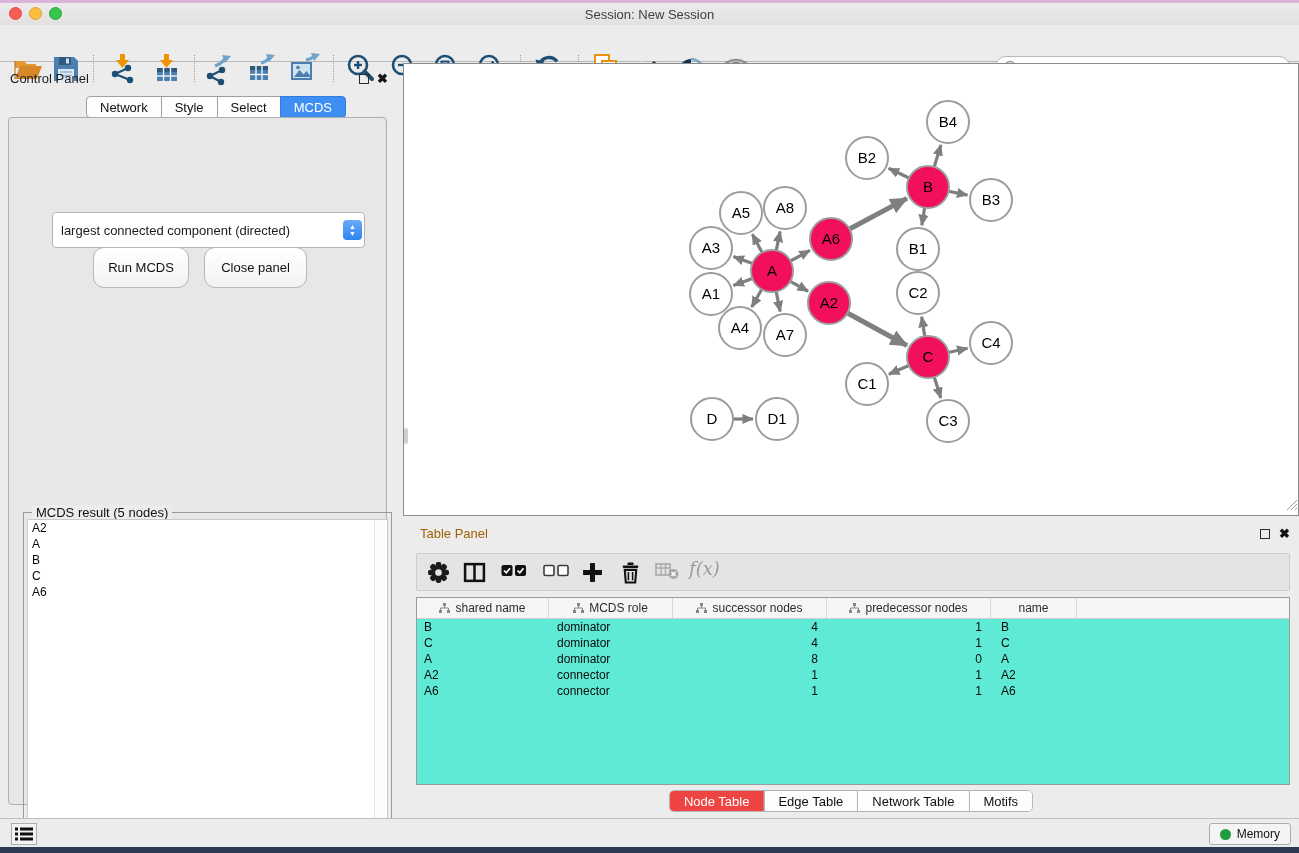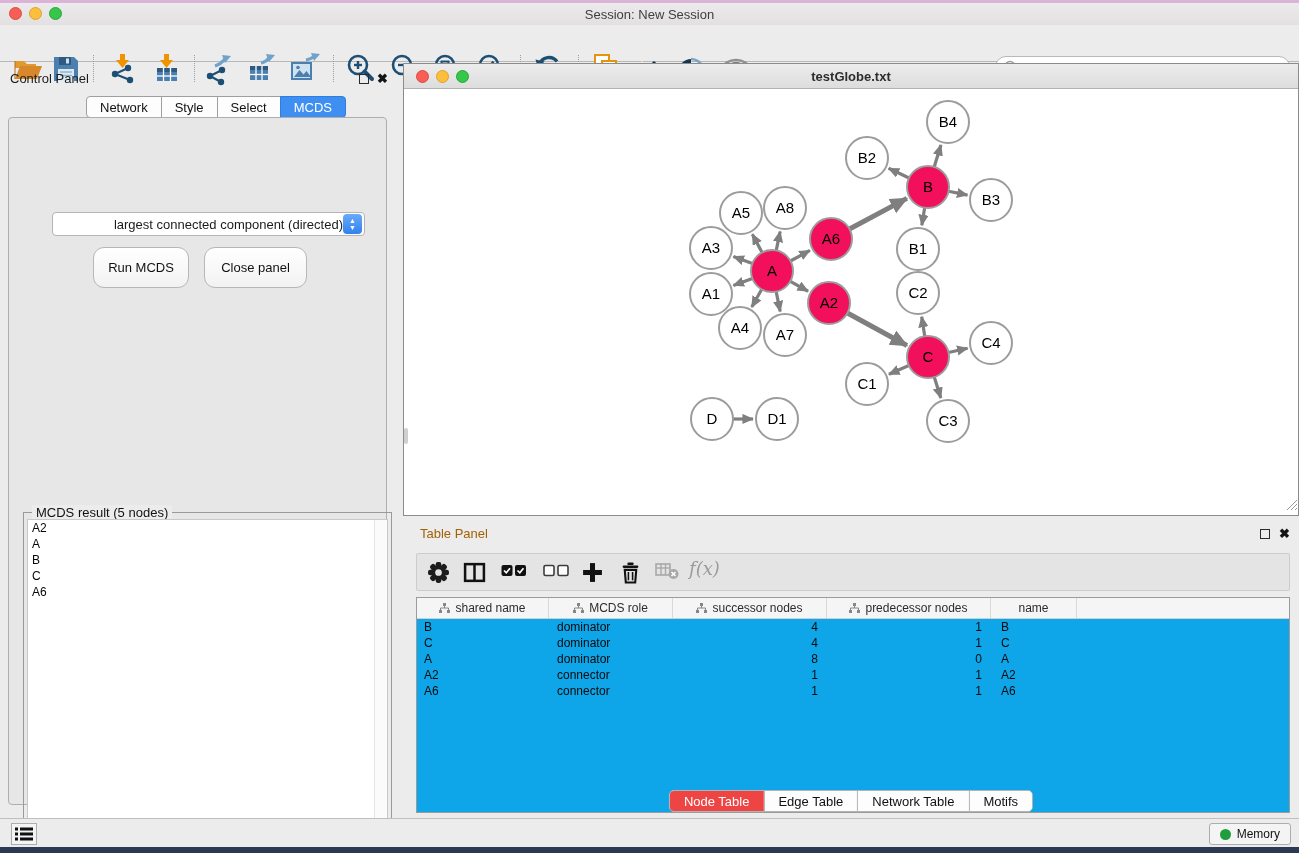--- a/index.html
+++ b/index.html
@@ -27,21 +27,21 @@
   .cp-title { position:absolute; left:10px; top:9px; font-size:13px; color:#1d1d1d; }
   .float-box { position:absolute; width:10px; height:10px; border:1.5px solid #2a2a2a; background:transparent; }
   .close-x { position:absolute; font-size:13px; font-weight:bold; color:#141414; line-height:12px; }
   .cp-tabs { position:absolute; left:78px; top:34px; height:22px; display:flex; }
   .cp-tab { height:22px; border:1px solid #9f9f9f; background:#fdfdfd; font-size:13px; display:flex; align-items:center; justify-content:center; margin-left:-1px; padding:0 13px; color:#111; cursor:pointer; }
   .cp-tab:first-child { border-radius:4px 0 0 4px; margin-left:8px; }
   .cp-tab:last-child { border-radius:0 4px 4px 0; }
   .cp-tab.active { background:#3f8ff2; border-color:#2f7de0; color:#fff; }
   .cp-body { position:absolute; left:8px; top:55px; width:379px; height:688px; background:#e7e7e7; border:1px solid #aeaeae; border-radius:4px; }
   .opt-label { position:absolute; left:0; top:74px; width:100%; text-align:center; font-size:13px; color:#161616; }
-  .dropdown { position:absolute; left:43px; top:94px; width:313px; height:24px; background:#fff; border:1px solid #b5b5b5; border-radius:4px; display:flex; align-items:center; cursor:pointer;text-align:right; }
+  .dropdown { position:absolute; left:43px; top:94px; width:313px; height:36px; background:#fff; border:1px solid #b5b5b5; border-radius:4px; display:flex; align-items:center; cursor:pointer; }
   .dropdown .dd-text { font-size:13px; padding-left:8px; color:#1b1b1b; flex:1; }
   .dd-stepper { width:19px; height:20px; margin-right:2px; border-radius:4px; background:linear-gradient(#6aaaf8,#2f82ef); display:flex; flex-direction:column; align-items:center; justify-content:center; }
   .dd-stepper span { color:#fff; font-size:7px; line-height:7px; }
   .btn { position:absolute; height:41px; background:linear-gradient(#ffffff,#f2f2f2); border:1px solid #b7b7b7; border-radius:11px; font-size:13px; color:#111; display:flex; align-items:center; justify-content:center; cursor:pointer; }
   .fieldset { position:absolute; left:14px; top:394px; width:369px; height:344px; border:1px solid #9a9a9a; }
   .fieldset-legend { position:absolute; left:8px; top:-8px; background:#ececec; padding:0 4px; font-size:13px; color:#111; }
   .result-list { position:absolute; left:3px; top:6px; width:361px; height:334px; background:#fff; border:1px solid #c9c9c9; }
   .result-scroll { position:absolute; right:0; top:0; width:13px; height:100%; background:#fbfbfb; border-left:1px solid #e4e4e4; }
   .result-item { font-size:12px; line-height:16px; padding-left:4px; color:#060606; cursor:default; }
 
@@ -52,21 +52,21 @@
   .net-canvas { position:absolute; left:1px; top:26px; }
   .scroll-stub { position:absolute; left:0px; top:364px; width:4px; height:16px; background:#cfcfcf; border-radius:2px; }
   .resize-grip { position:absolute; right:1px; bottom:1px; }
 
   
   .table-panel { position:absolute; left:403px; top:520px; width:896px; height:298px; }
   .tp-title { position:absolute; left:17px; top:6px; font-size:13px; color:#a16207; }
   .tp-toolbar { position:absolute; left:13px; top:33px; width:874px; height:38px; background:#e4e4e4; border:1px solid #cccccc; border-radius:2px; }
   .tp-icon { position:absolute; top:7px; cursor:pointer; }
   .fx { position:absolute; left:272px; top:4px; font-family:"DejaVu Serif",serif; font-style:italic; font-size:18px; color:#9b9b9b; }
-  .ntable { position:absolute; left:13px; top:77px; width:874px; height:216px; background:#0ea5e9; border:1px solid #9b9b9b; overflow:hidden; }
+  .ntable { position:absolute; left:13px; top:77px; width:874px; height:188px; background:#5eead4; border:1px solid #9b9b9b; overflow:hidden; }
   .thead { display:flex; height:21px; background:#f5f5f5; border-bottom:1px solid #cfcfcf; }
   .th { display:flex; align-items:center; justify-content:center; gap:5px; font-size:12px; color:#2c2c2c; border-right:1px solid #d9d9d9; }
   .th svg { flex:0 0 auto; }
   .c0 { width:132px; } .c1 { width:124px; } .c2 { width:154px; } .c3 { width:164px;text-align:center; } .c4 { width:86px; }
   .trow { display:flex; height:16px; align-items:center; cursor:default; }
   .tcell { font-size:12px; color:#0a0a0a; white-space:nowrap; overflow:hidden; }
   .tcell.c0 { padding-left:7px; } .tcell.c1 { padding-left:8px; }
   .tcell.c2, .tcell.c3 { text-align:right; padding-right:9px; }
   .tcell.c4 { padding-left:10px; }
   .bottom-tabs { position:absolute; left:50%; top:270px; transform:translateX(-50%); display:flex; height:22px; border:1px solid #b3b3b3; border-radius:5px; overflow:hidden; background:#fff; }
@@ -274,26 +274,20 @@
             <div class="result-item">C</div>
             <div class="result-item">A6</div>
           </div>
         <div class="result-scroll"></div>
       </div>
     </div>
   </div>
 </div>
 
 <div class="net-window">
-  <div class="net-titlebar">
-    <div class="traffic tl-red" style="top:6px; left:12px"></div>
-    <div class="traffic tl-yellow" style="top:6px; left:32px"></div>
-    <div class="traffic tl-green" style="top:6px; left:52px"></div>
-    <div class="net-title">testGlobe.txt</div>
-  </div>
   <div class="net-canvas">
     <svg width="893" height="426" viewBox="0 0 893 426" id="graph-svg">
       <defs>
         <marker id="arrow" markerWidth="4.2" markerHeight="3.6" refX="3.3" refY="1.6" orient="auto" markerUnits="strokeWidth">
           <path d="M0,0 L3.6,1.6 L0,3.2 Z" fill="#7f7f7f"></path>
         </marker>
       </defs>
     <line x1="357.10107730506843" y1="162.47943495786996" x2="347.3130545084932" y2="144.1663600481486" stroke="#7f7f7f" stroke-width="3.2" marker-end="url(#arrow)"></line>
         <line x1="371.24392210328523" y1="160.4333005763869" x2="375.1498033105311" y2="141.5047993412721" stroke="#7f7f7f" stroke-width="3.2" marker-end="url(#arrow)"></line>
         <line x1="347.35035698573034" y1="173.5911182077344" x2="328.456734873451" y2="166.46729347687497" stroke="#7f7f7f" stroke-width="3.2" marker-end="url(#arrow)"></line>

